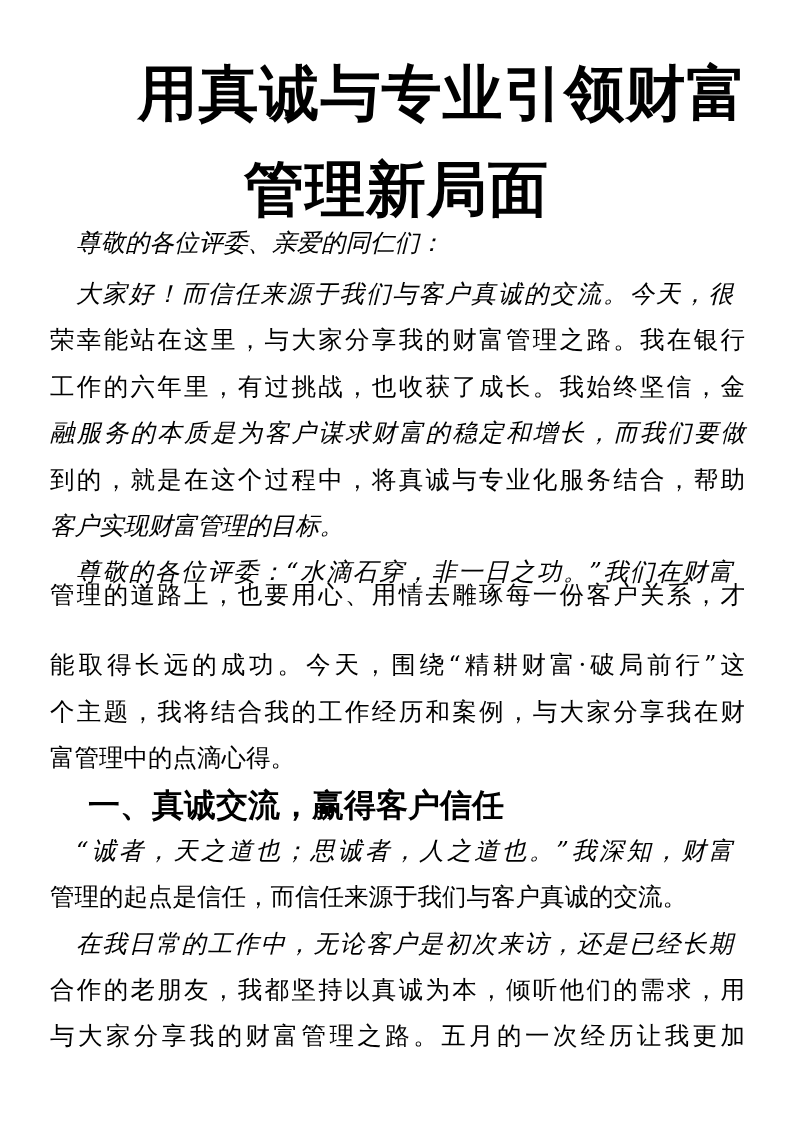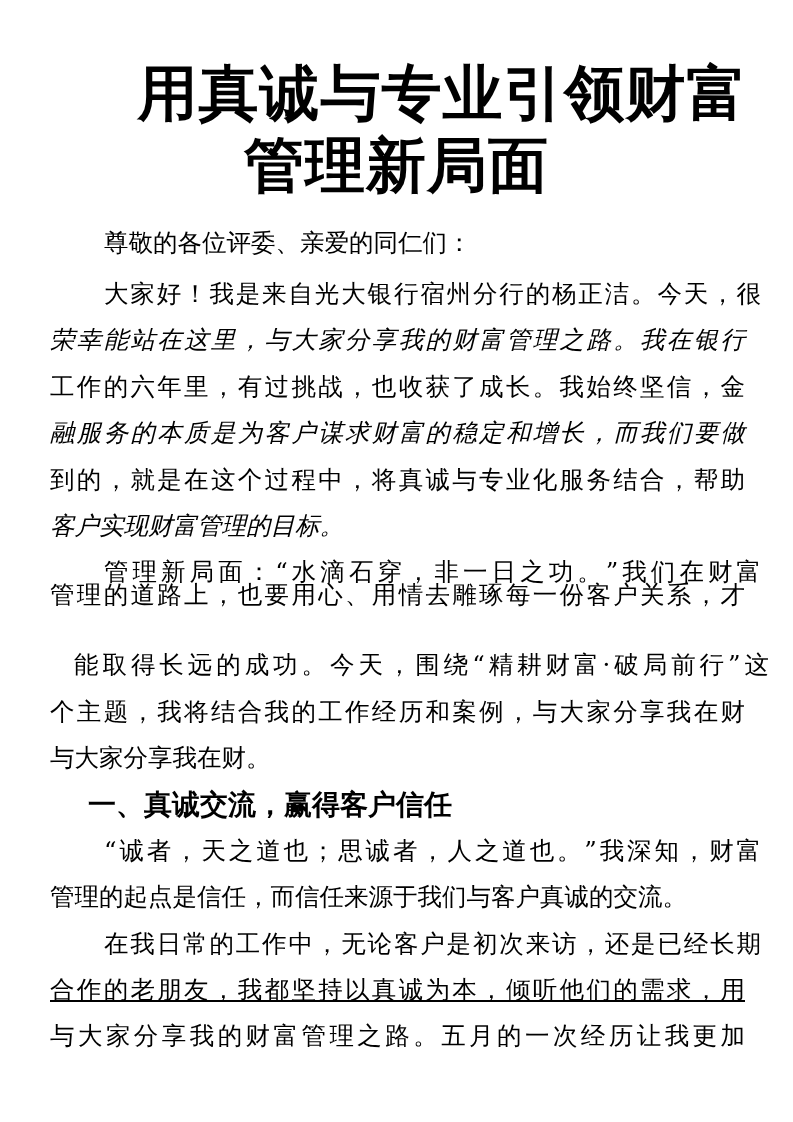--- a/index.html
+++ b/index.html
@@ -1,57 +1,57 @@
 <!DOCTYPE html>
 <html><head>
 <meta charset="utf-8">
 <style>
   html, body { margin:0; padding:0; background:#ffffff; }
   body { width:793px; height:1122px; position:relative; overflow:hidden; color:#000; }
   .title { position:absolute; left:0; width:793px; text-align:center; font-family:"DejaVu Sans", sans-serif; font-weight:bold; font-size:60px; line-height:70px; letter-spacing:1px; white-space:nowrap; }
   .t1 { top:58px; left:46px; }
-  .t2 { top:130px; }
+  .t2 { top:154px; }
   .line { position:absolute; left:50px; width:695px; font-family:"DejaVu Serif", serif; font-size:24.5px; line-height:30px; white-space:nowrap; text-align:justify; text-align-last:justify; letter-spacing:0; }
-  .line.first { left:104px; width:657px; }
+  .line.first { left:76px; width:657px;font-style:italic; }
   .line.last { text-align-last:left; }
-  .heading { position:absolute; left:88px; font-family:"DejaVu Sans", sans-serif; font-weight:bold; font-size:28px; line-height:30px; white-space:nowrap; }
+  .heading { position:absolute; left:88px; font-family:"DejaVu Sans", sans-serif; font-weight:bold; font-size:32px; line-height:30px; white-space:nowrap; }
 </style>
 </head>
 <body>
 
 <div>
   <div class="title t1">用真诚与专业引领财富</div>
   <div class="title t2">管理新局面</div>
 
   <div>
     <div class="line first last" style="top:228px;">尊敬的各位评委、亲爱的同仁们：</div>
   </div>
 
   <div>
-    <div class="line first" style="top:279px;">大家好！我是来自光大银行宿州分行的杨正洁。今天，很</div>
-    <div class="line" style="top:325px;font-style:italic;">荣幸能站在这里，与大家分享我的财富管理之路。我在银行</div>
+    <div class="line first" style="top:279px;">大家好！而信任来源于我们与客户真诚的交流。今天，很</div>
+    <div class="line" style="top:325px;">荣幸能站在这里，与大家分享我的财富管理之路。我在银行</div>
     <div class="line" style="top:372px;">工作的六年里，有过挑战，也收获了成长。我始终坚信，金</div>
     <div class="line" style="top:418px;font-style:italic;">融服务的本质是为客户谋求财富的稳定和增长，而我们要做</div>
     <div class="line" style="top:465px;">到的，就是在这个过程中，将真诚与专业化服务结合，帮助</div>
     <div class="line last" style="top:511px;font-style:italic;">客户实现财富管理的目标。</div>
   </div>
 
   <div>
-    <div class="line first" style="top:557px;">管理新局面：“水滴石穿，非一日之功。”我们在财富</div>
+    <div class="line first" style="top:557px;">尊敬的各位评委：“水滴石穿，非一日之功。”我们在财富</div>
     <div class="line" style="top:580px;">管理的道路上，也要用心、用情去雕琢每一份客户关系，才</div>
-    <div class="line" style="top:650px;margin-left:24px;">能取得长远的成功。今天，围绕“精耕财富·破局前行”这</div>
+    <div class="line" style="top:650px;">能取得长远的成功。今天，围绕“精耕财富·破局前行”这</div>
     <div class="line" style="top:697px;">个主题，我将结合我的工作经历和案例，与大家分享我在财</div>
-    <div class="line last" style="top:743px;">与大家分享我在财。</div>
+    <div class="line last" style="top:743px;">富管理中的点滴心得。</div>
   </div>
 
   <div class="heading" style="top:790px;">一、真诚交流，赢得客户信任</div>
 
   <div>
     <div class="line first" style="top:836px;">“诚者，天之道也；思诚者，人之道也。”我深知，财富</div>
     <div class="line last" style="top:882px;">管理的起点是信任，而信任来源于我们与客户真诚的交流。</div>
   </div>
 
   <div>
     <div class="line first" style="top:929px;">在我日常的工作中，无论客户是初次来访，还是已经长期</div>
-    <div class="line" style="top:975px;text-decoration:underline;">合作的老朋友，我都坚持以真诚为本，倾听他们的需求，用</div>
+    <div class="line" style="top:975px;">合作的老朋友，我都坚持以真诚为本，倾听他们的需求，用</div>
     <div class="line" style="top:1021px;">与大家分享我的财富管理之路。五月的一次经历让我更加</div>
   </div>
 </div>
 
 </body></html>

